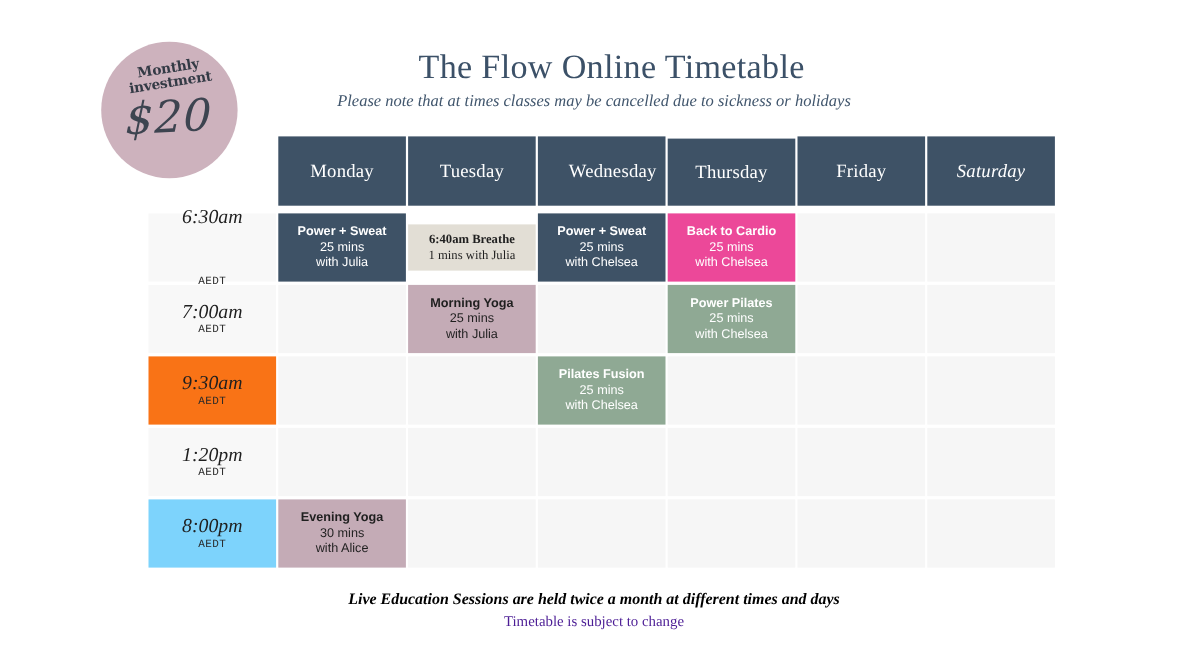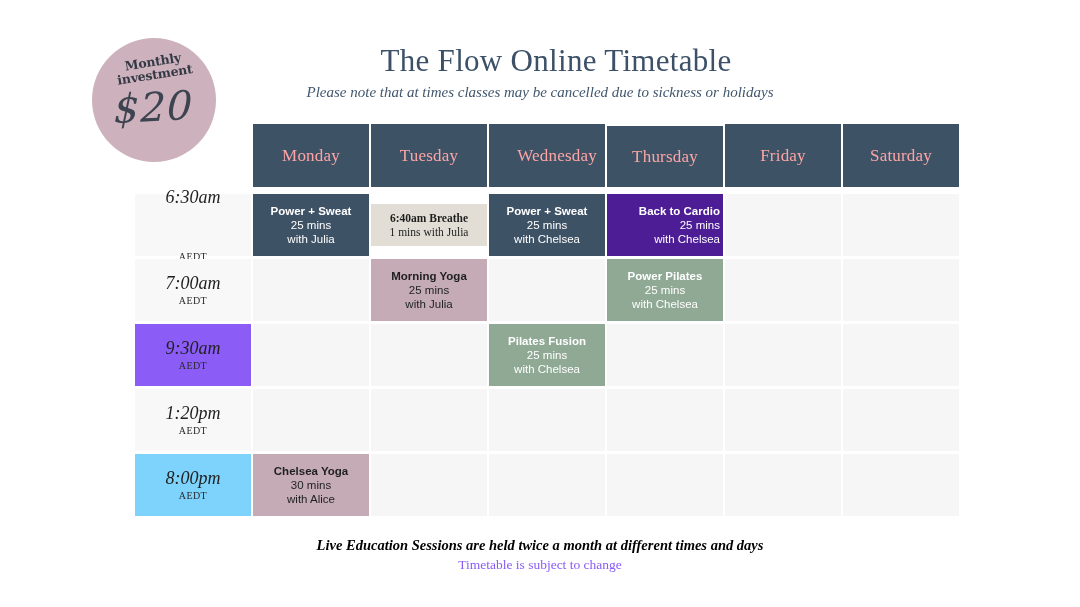--- a/index.html
+++ b/index.html
@@ -107,21 +107,21 @@
   #header-row { height: 67px; margin-bottom: 3px; }
   #header-row .col-time { background: transparent; }
   .day-head {
     height: 63px;
     background: #3e5266;
     display: flex;
     align-items: center;
     justify-content: center;
     font-family: "Liberation Serif", serif;
     font-size: 17px;
-    color: #fca5a5;
+    color: #ffffff;
     letter-spacing: 0.2px;
   }
   .day-head.raised { height: 61px; margin-top: 2px; }
 
   
   .body-row { height: 62px; margin-bottom: 3px; }
   .time-cell {
     height: 62px;
     background: #f8f8f8;
     display: flex;
@@ -130,21 +130,21 @@
     justify-content: center;
   }
   .time-main {
     font-family: "Liberation Serif", serif;
     font-style: italic;
     font-size: 18px;
     line-height: 21px;
     color: #1f1f1f;
   }
   .time-zone {
-    font-family: Liberation Serif, serif;
+    font-family: Liberation Mono, monospace;
     font-size: 10px;
     line-height: 13px;
     letter-spacing: 0.4px;
     color: #2a2a2a;
   }
 
   .slot {
     height: 62px;
     background: #f6f6f6;
     display: flex;
@@ -196,21 +196,21 @@
     font-weight: bold;
     font-style: italic;
     font-size: 14.5px;
     line-height: 19px;
     color: #000000;
   }
   #footer .f2 {
     font-family: "Liberation Serif", serif;
     font-size: 13.5px;
     line-height: 19px;
-    color: #8b5cf6;
+    color: #4c1d95;
   }
 </style>
 </head>
 <body>
 
 <div id="badge">
   <div class="badge-label">
     <span>Monthly</span>
     <span>investment</span>
   </div>
@@ -232,21 +232,21 @@
       <div class="col-day">
         <div class="day-head" style="background: rgb(62, 82, 102); padding-left: 20px;">Wednesday</div>
       </div>
       <div class="col-day">
         <div class="day-head raised" style="background: rgb(62, 82, 102);">Thursday</div>
       </div>
       <div class="col-day">
         <div class="day-head" style="background: rgb(62, 82, 102);">Friday</div>
       </div>
       <div class="col-day">
-        <div class="day-head" style="background: rgb(62, 82, 102);">Saturday</div>
+        <div class="day-head" style="background: rgb(62, 82, 102); font-style: italic;">Saturday</div>
       </div>
     </div>
   <div id="body-rows">
       <div class="grid-row body-row">
         <div class="col-time">
           <div class="time-cell" style="background: rgb(248, 248, 248); gap: 42px;">
             <div class="time-main">6:30am</div>
             <div class="time-zone">AEDT</div>
           </div>
         </div>
@@ -266,21 +266,21 @@
           </div>
         </div>
         <div class="col-day">
           <div class="slot filled" style="background: rgb(62, 82, 102); color: rgb(255, 255, 255);">
             <div class="c-name">Power + Sweat</div>
             <div class="c-line">25 mins</div>
             <div class="c-line">with Chelsea</div>
           </div>
         </div>
         <div class="col-day">
-          <div class="slot filled" style="background: #4c1d95; color: rgb(255, 255, 255); align-items: flex-end;">
+          <div class="slot filled" style="background: #ec4899; color: rgb(255, 255, 255);">
             <div class="c-name">Back to Cardio</div>
             <div class="c-line">25 mins</div>
             <div class="c-line">with Chelsea</div>
           </div>
         </div>
         <div class="col-day">
           <div class="slot" style="background: rgb(246, 246, 246);"></div>
         </div>
         <div class="col-day">
           <div class="slot" style="background: rgb(246, 246, 246);"></div>
@@ -315,21 +315,21 @@
         </div>
         <div class="col-day">
           <div class="slot" style="background: rgb(246, 246, 246);"></div>
         </div>
         <div class="col-day">
           <div class="slot" style="background: rgb(246, 246, 246);"></div>
         </div>
       </div>
       <div class="grid-row body-row">
         <div class="col-time">
-          <div class="time-cell" style="background: #8b5cf6;">
+          <div class="time-cell" style="background: #f97316;">
             <div class="time-main">9:30am</div>
             <div class="time-zone">AEDT</div>
           </div>
         </div>
         <div class="col-day">
           <div class="slot" style="background: rgb(246, 246, 246);"></div>
         </div>
         <div class="col-day">
           <div class="slot" style="background: rgb(246, 246, 246);"></div>
         </div>
@@ -378,21 +378,21 @@
       </div>
       <div class="grid-row body-row">
         <div class="col-time">
           <div class="time-cell" style="background: #7dd3fc;">
             <div class="time-main">8:00pm</div>
             <div class="time-zone">AEDT</div>
           </div>
         </div>
         <div class="col-day">
           <div class="slot filled" style="background: rgb(196, 171, 182); color: rgb(31, 31, 31);">
-            <div class="c-name">Chelsea Yoga</div>
+            <div class="c-name">Evening Yoga</div>
             <div class="c-line">30 mins</div>
             <div class="c-line">with Alice</div>
           </div>
         </div>
         <div class="col-day">
           <div class="slot" style="background: rgb(246, 246, 246);"></div>
         </div>
         <div class="col-day">
           <div class="slot" style="background: rgb(246, 246, 246);"></div>
         </div>

